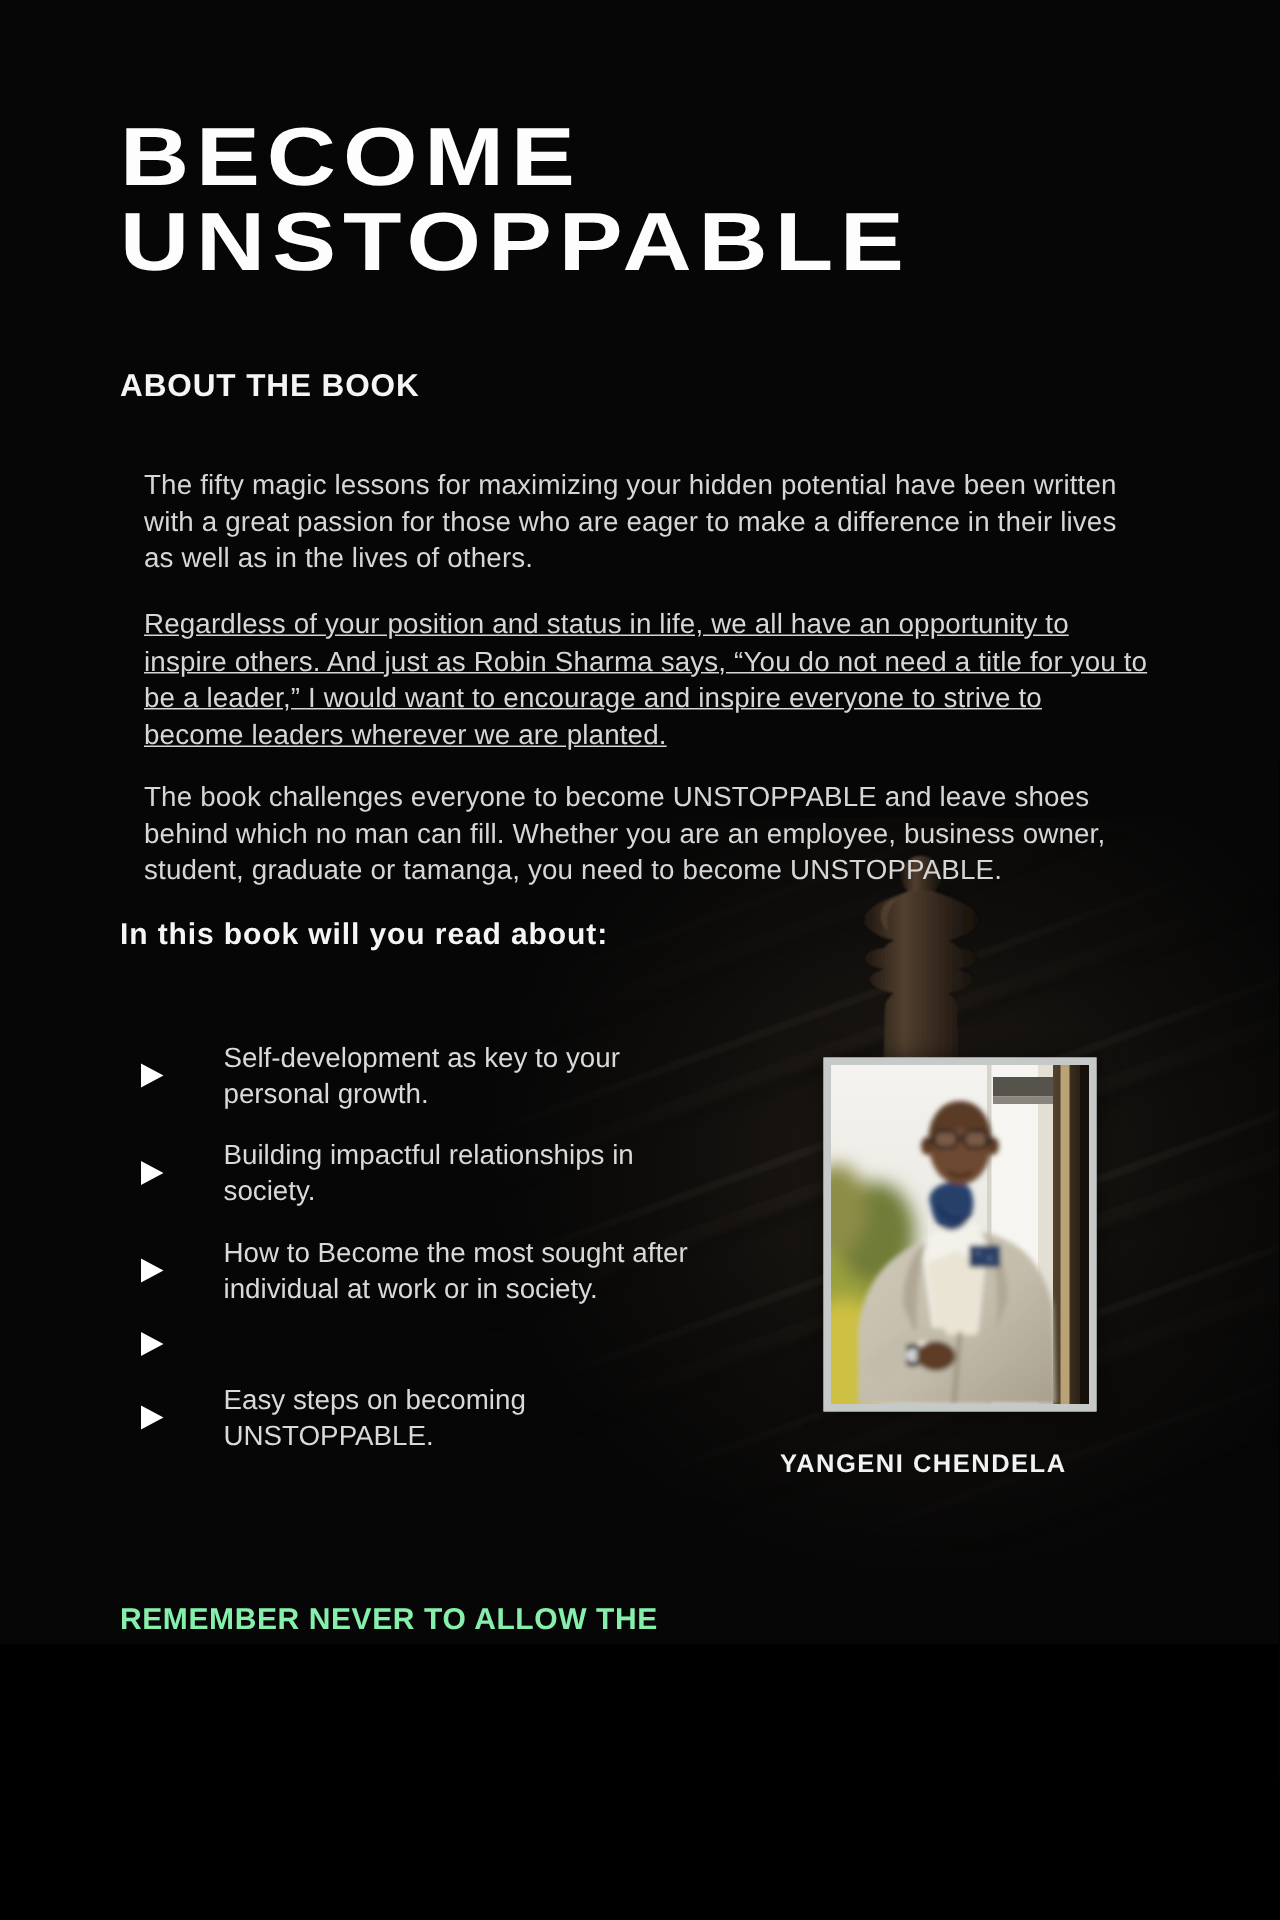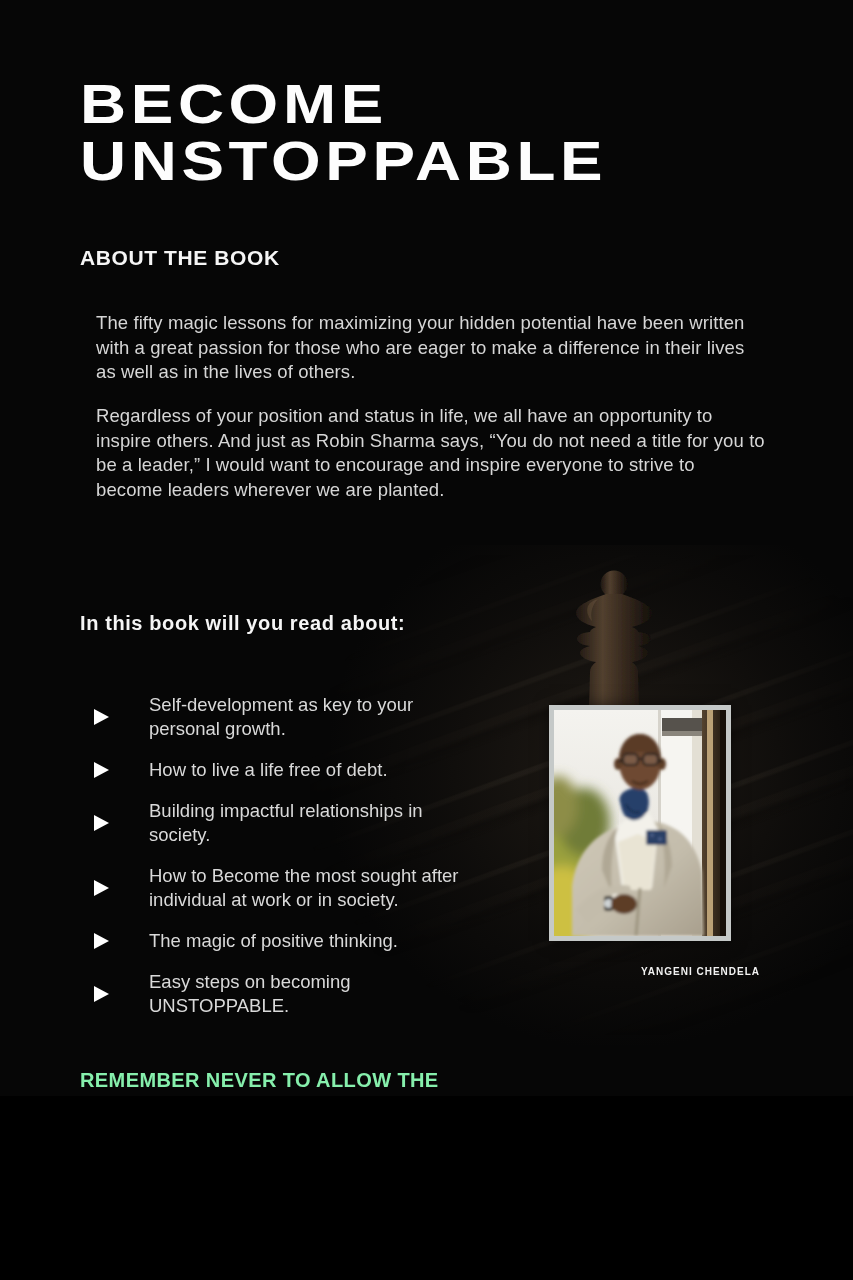--- a/index.html
+++ b/index.html
@@ -78,21 +78,21 @@
     width: 690px;
     font-size: 18.5px;
     line-height: 24.5px;
     font-weight: 400;
     letter-spacing: 0.1px;
     color: #d6d6d6;
     white-space: pre-line;
     z-index: 2;
   }
   .p1 { top: 295px; }
-  .p2 { top: 388px; }
+  .p2 { top: 388px; text-decoration: underline; }
   .p3 { top: 503px; }
 
   .list-heading {
     position: absolute;
     left: 80px; top: 612px;
     margin: 0;
     font-size: 20px;
     font-weight: 700;
     letter-spacing: 0.6px;
     color: #f5f5f5;
@@ -143,22 +143,22 @@
     border: 5px solid #c5c9c8;
     box-shadow: 0 0 14px rgba(0,0,0,0.55);
     z-index: 3;
   }
   .photo-frame svg { display: block; }
 
   .caption {
     position: absolute;
     left: 520px; top: 966px;
     width: 240px;
-    text-align: right;
-    font-size: 10px;
+    text-align: left;
+    font-size: 17px;
     font-weight: 700;
     letter-spacing: 1px;
     color: #f2f2f2;
     z-index: 3;
   }
 
   .closing {
     position: absolute;
     left: 80px; top: 1066px;
     margin: 0;
@@ -184,46 +184,44 @@
 
   <h2 class="about-heading">ABOUT THE BOOK</h2>
 
   <p class="para p1">The fifty magic lessons for maximizing your hidden potential have been written
 with a great passion for those who are eager to make a difference in their lives
 as well as in the lives of others.</p>
   <p class="para p2">Regardless of your position and status in life, we all have an opportunity to
 inspire others. And just as Robin Sharma says, “You do not need a title for you to
 be a leader,” I would want to encourage and inspire everyone to strive to
 become leaders wherever we are planted.</p>
+  <p class="para p3">The book challenges everyone to become UNSTOPPABLE and leave shoes
+behind which no man can fill. Whether you are an employee, business owner,
+student, graduate or tamanga, you need to become UNSTOPPABLE.</p>
 
   <h3 class="list-heading">In this book will you read about:</h3>
 
   <ul class="topics">
     <li>
       <span class="tri"></span>
       <span class="topic-text">Self-development as key to your
 personal growth.</span>
     </li>
     <li>
       <span class="tri"></span>
-      <span class="topic-text">How to live a life free of debt.</span>
-    </li>
-    <li>
-      <span class="tri"></span>
       <span class="topic-text">Building impactful relationships in
 society.</span>
     </li>
     <li>
       <span class="tri"></span>
       <span class="topic-text">How to Become the most sought after
 individual at work or in society.</span>
     </li>
     <li>
       <span class="tri"></span>
-      <span class="topic-text">The magic of positive thinking.</span>
     </li>
     <li>
       <span class="tri"></span>
       <span class="topic-text">Easy steps on becoming
 UNSTOPPABLE.</span>
     </li>
   </ul>
 
   <svg class="chess" width="104" height="140" viewBox="0 0 104 140">
     <defs>

